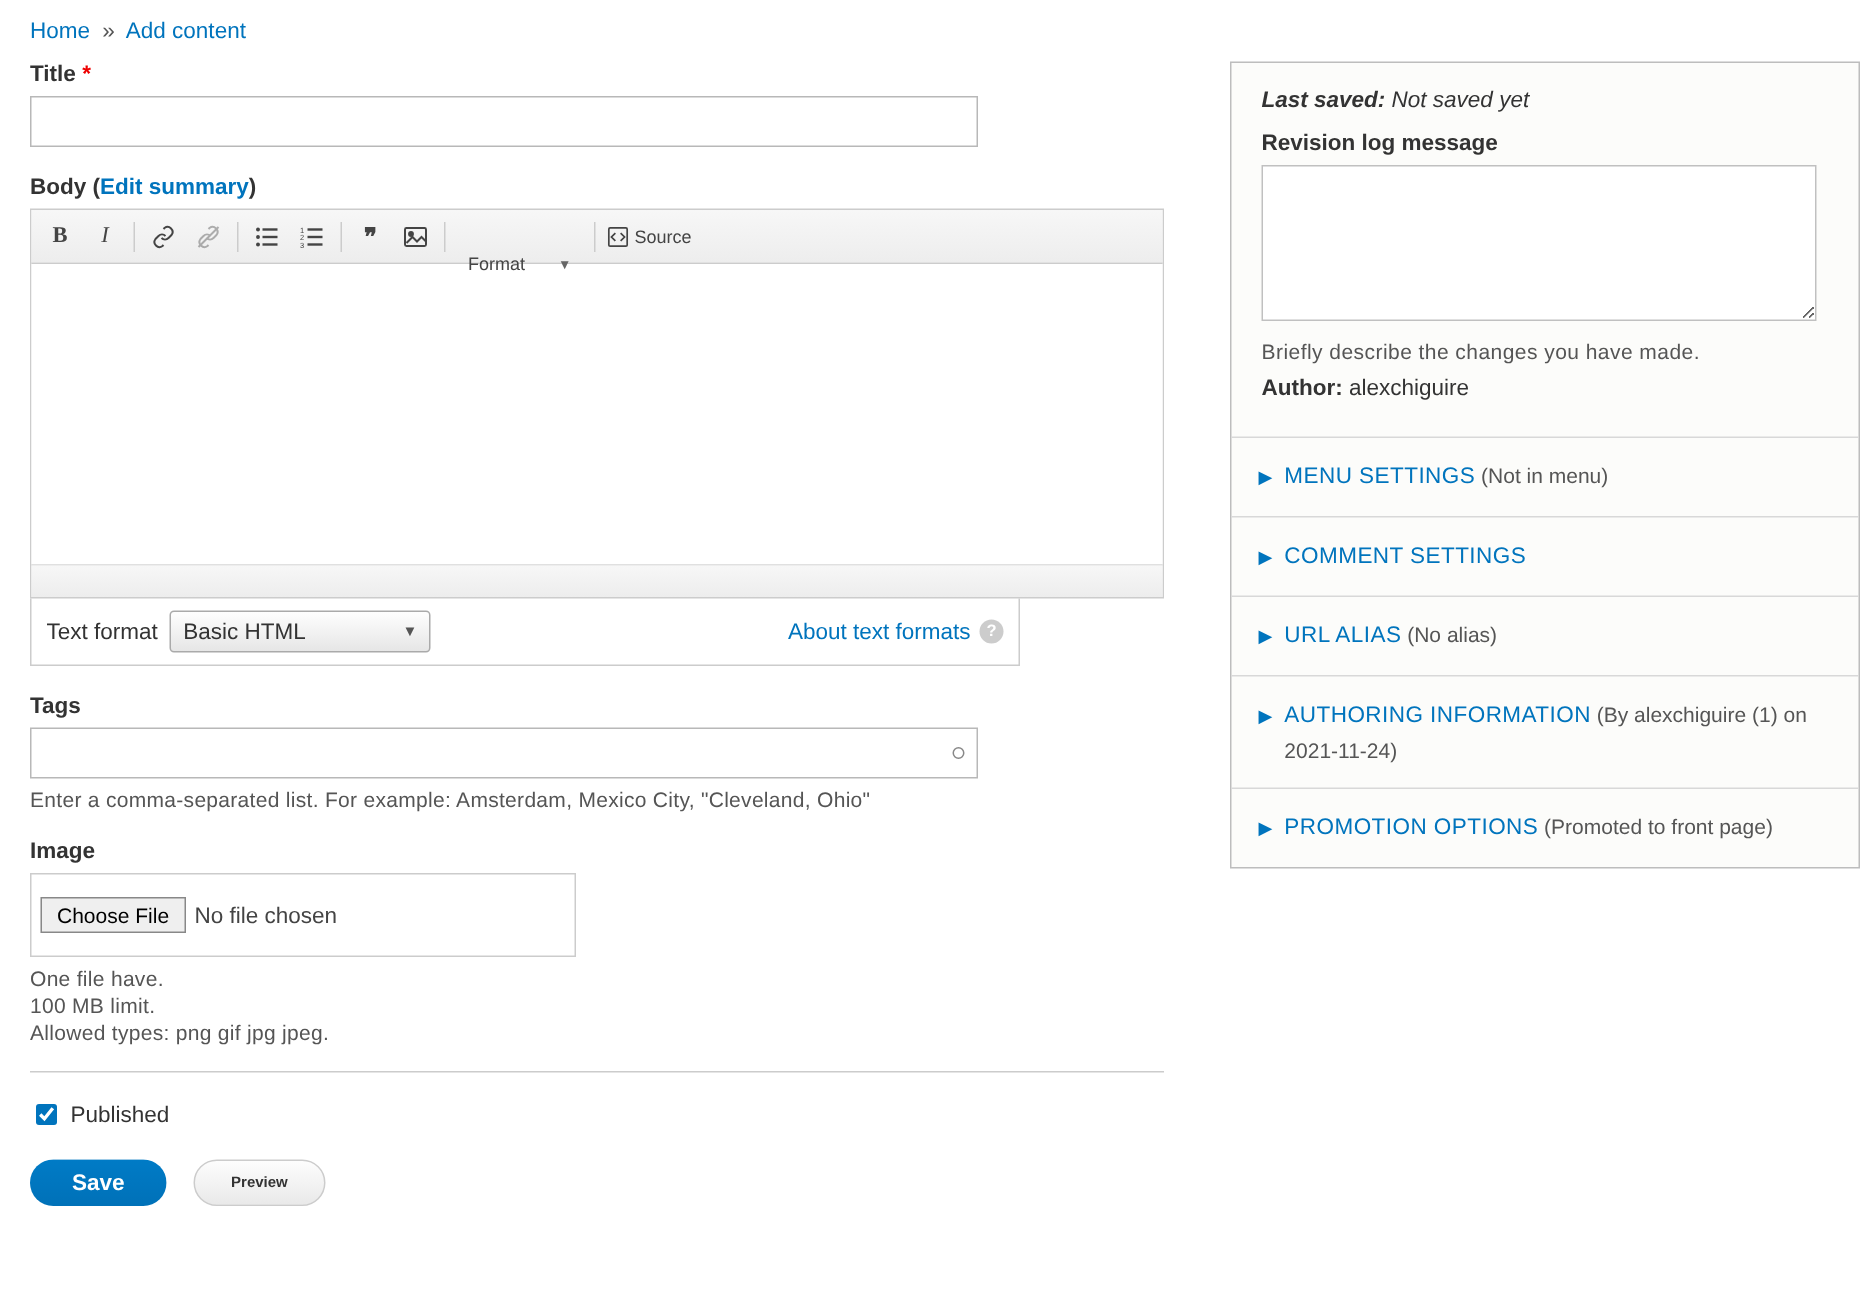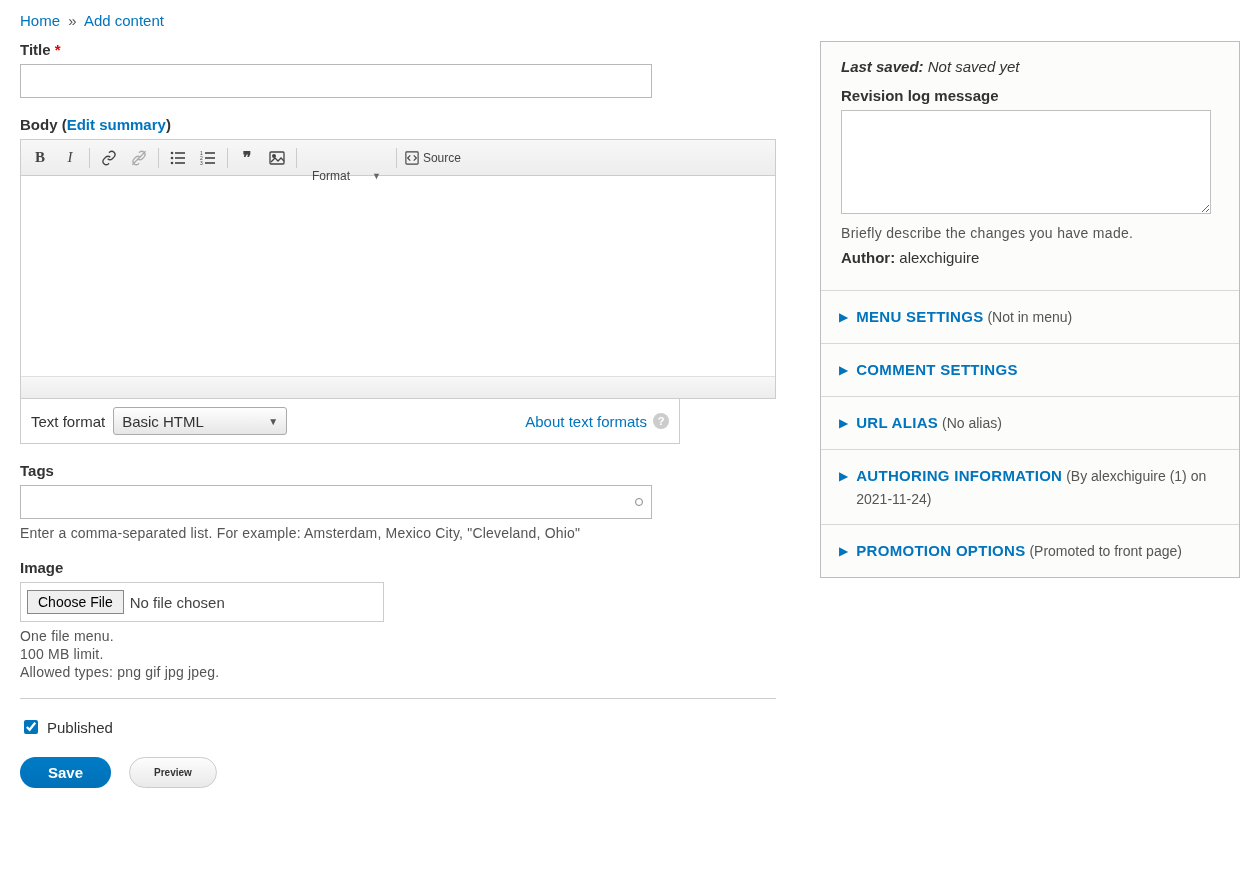--- a/index.html
+++ b/index.html
@@ -84,21 +84,21 @@
     width: 632px; height: 34px;
     border: 1px solid #b8b8b8;
     padding: 4px 8px;
     display: flex; align-items: center; justify-content: flex-end;
   }
   .tags-input .spinner { width: 8px; height: 8px; border: 1px solid #888; border-radius: 50%; }
   .desc { color: #555; font-size: 14px; margin-top: 6px; letter-spacing: 0.2px; }
 
   .file-wrap {
     border: 1px solid #ccc;
-    width: 364px; height: 40px;
+    width: 364px; height: 56px;
     display: flex; align-items: center; gap: 6px;
     padding: 0 6px;
     font-size: 15px;
   }
   .file-btn {
     border: 1px solid #888; background: #efefef;
     padding: 3px 10px; font-size: 14px; cursor: pointer;
   }
   .file-status { color: #444; }
 
@@ -135,21 +135,21 @@
 
   .acc-item {
     padding: 14px 18px;
     border-top: 1px solid #d8d8d8;
     display: flex; align-items: flex-start; gap: 8px;
     cursor: pointer;
     line-height: 1.6;
   }
   .acc-item:first-of-type { border-top: none; }
   .acc-tri { color: #0074bd; font-size: 12px; position: relative; top: 3px; flex-shrink: 0; }
-  .acc-title { color: #0074bd; font-weight: bold; font-size: 15px; letter-spacing: 0.3px; }
+  .acc-title { color: #0074bd; font-weight: normal; font-size: 15px; letter-spacing: 0.3px; }
   .acc-hint { color: #555; font-size: 14px; }
 </style>
 </head>
 <body>
 
 <nav class="breadcrumb">
   <a href="#">Home</a>
   <span class="sep">»</span>
   <a href="#">Add content</a>
 </nav>
@@ -258,21 +258,21 @@
       </div>
       <div class="desc">Enter a comma-separated list. For example: Amsterdam, Mexico City, "Cleveland, Ohio"</div>
     </div>
 
     <div class="field">
       <div class="field-label">Image</div>
       <div class="file-wrap">
         <button class="file-btn">Choose File</button>
         <span class="file-status">No file chosen</span>
       </div>
-      <div class="desc">One file menu.</div>
+      <div class="desc">One file have.</div>
       <div class="desc" style="margin-top:2px">100 MB limit.</div>
       <div class="desc" style="margin-top:2px">Allowed types: png gif jpg jpeg.</div>
     </div>
 
     <hr class="divider">
 
     <div class="pub-row">
       <input type="checkbox" checked="" style="">
       <span>Published</span>
     </div>

